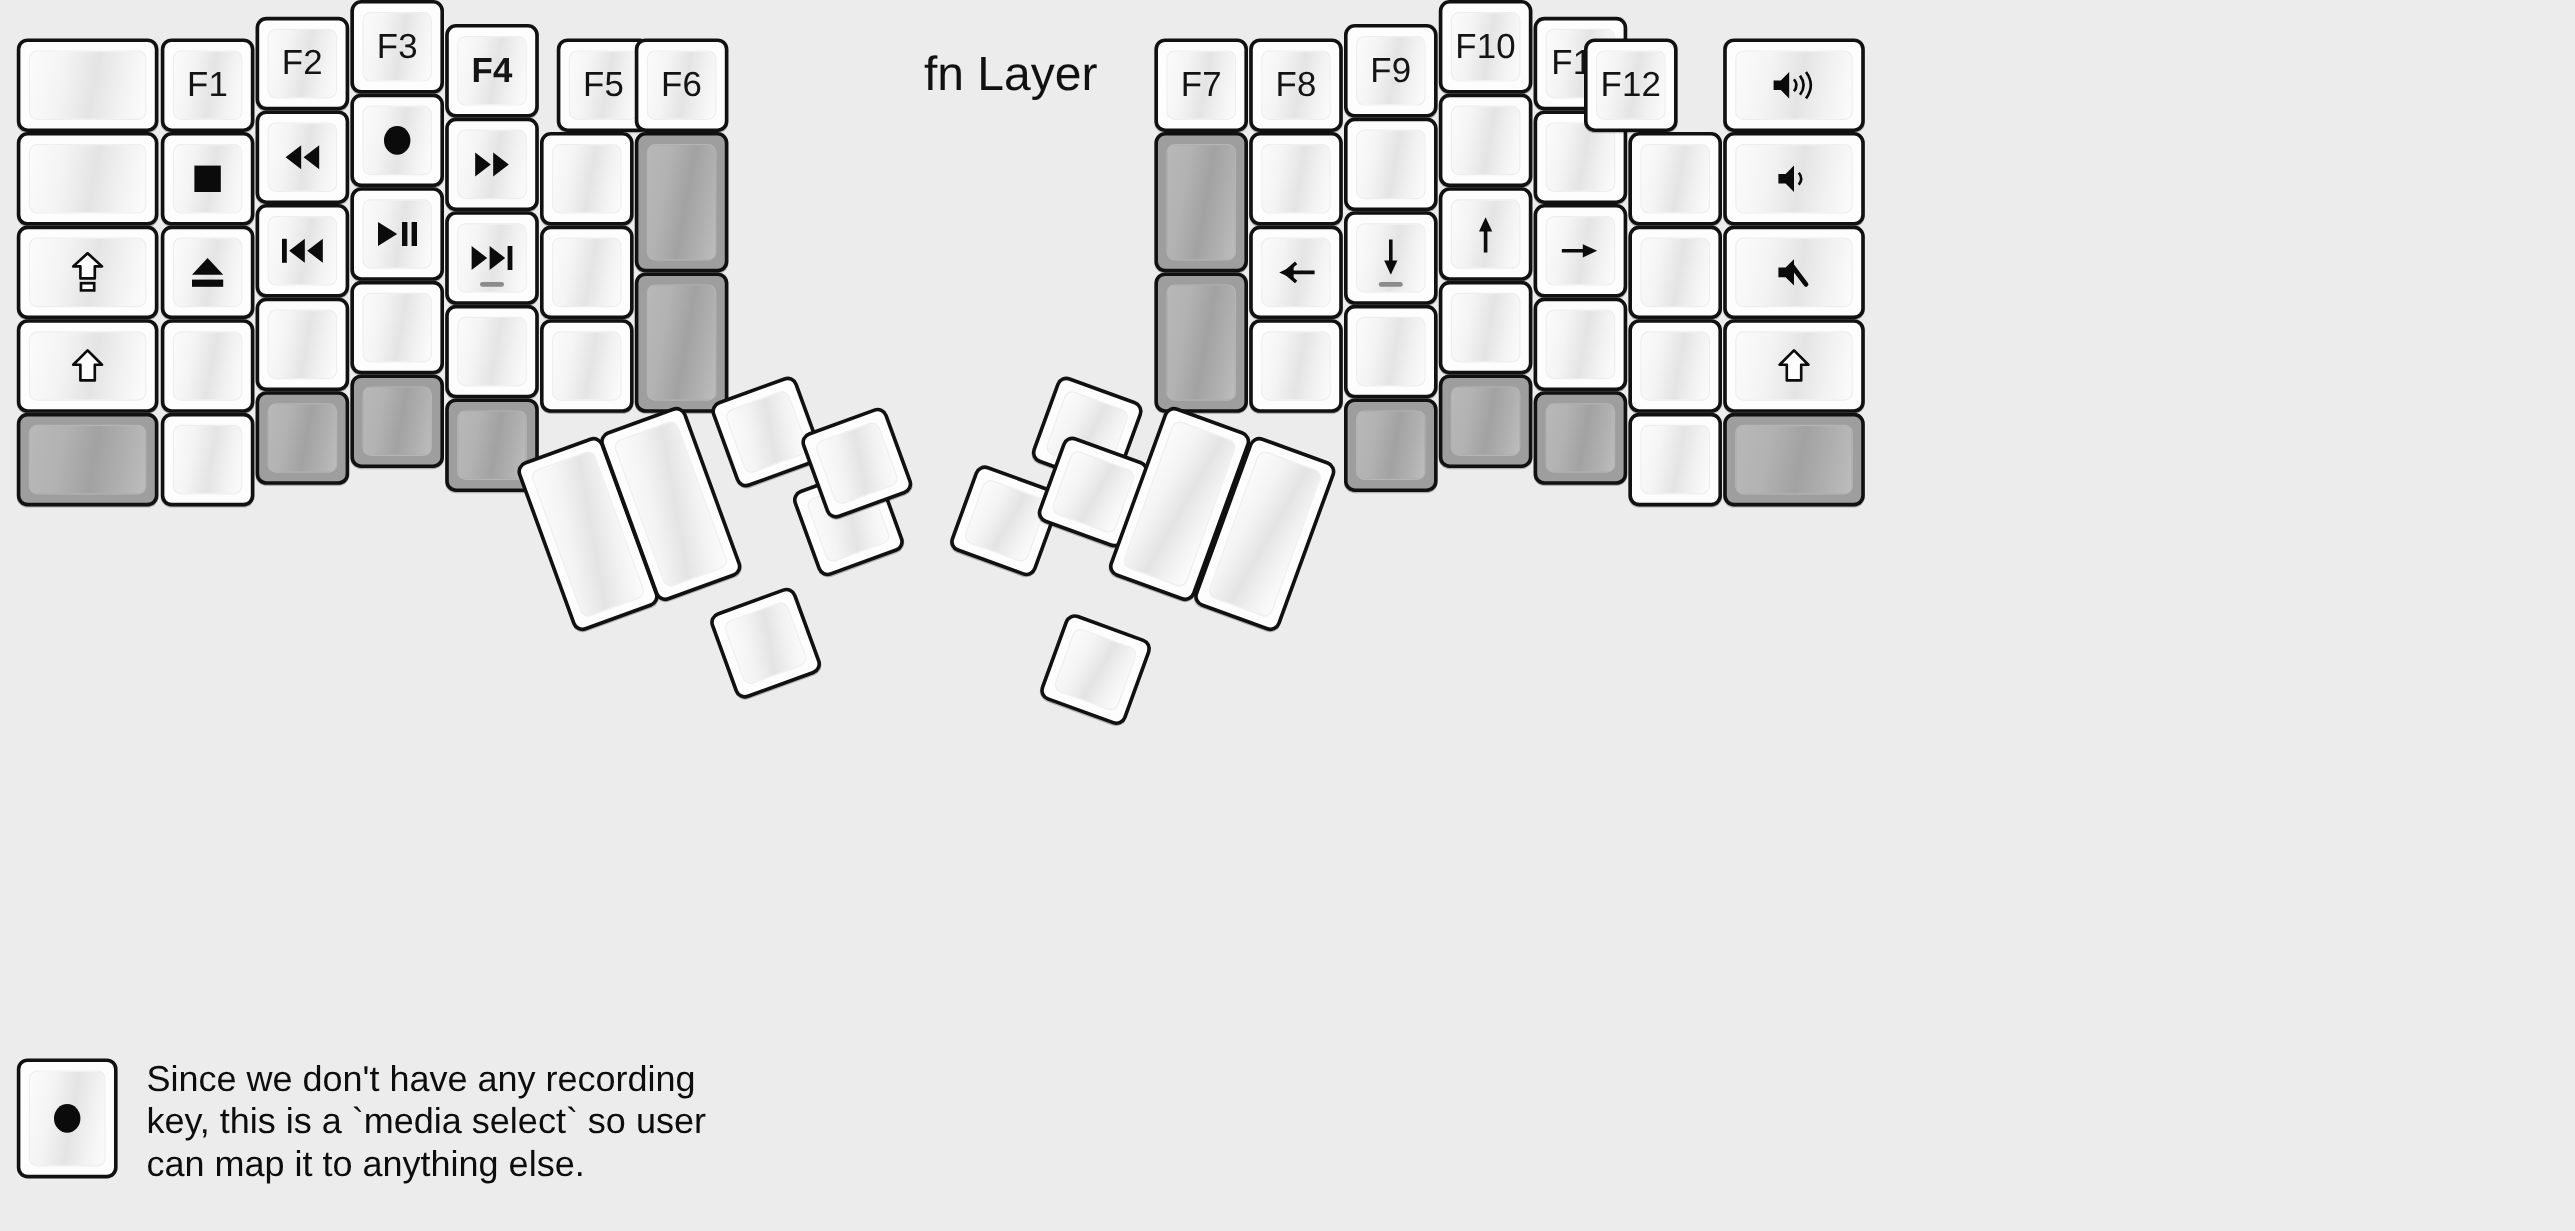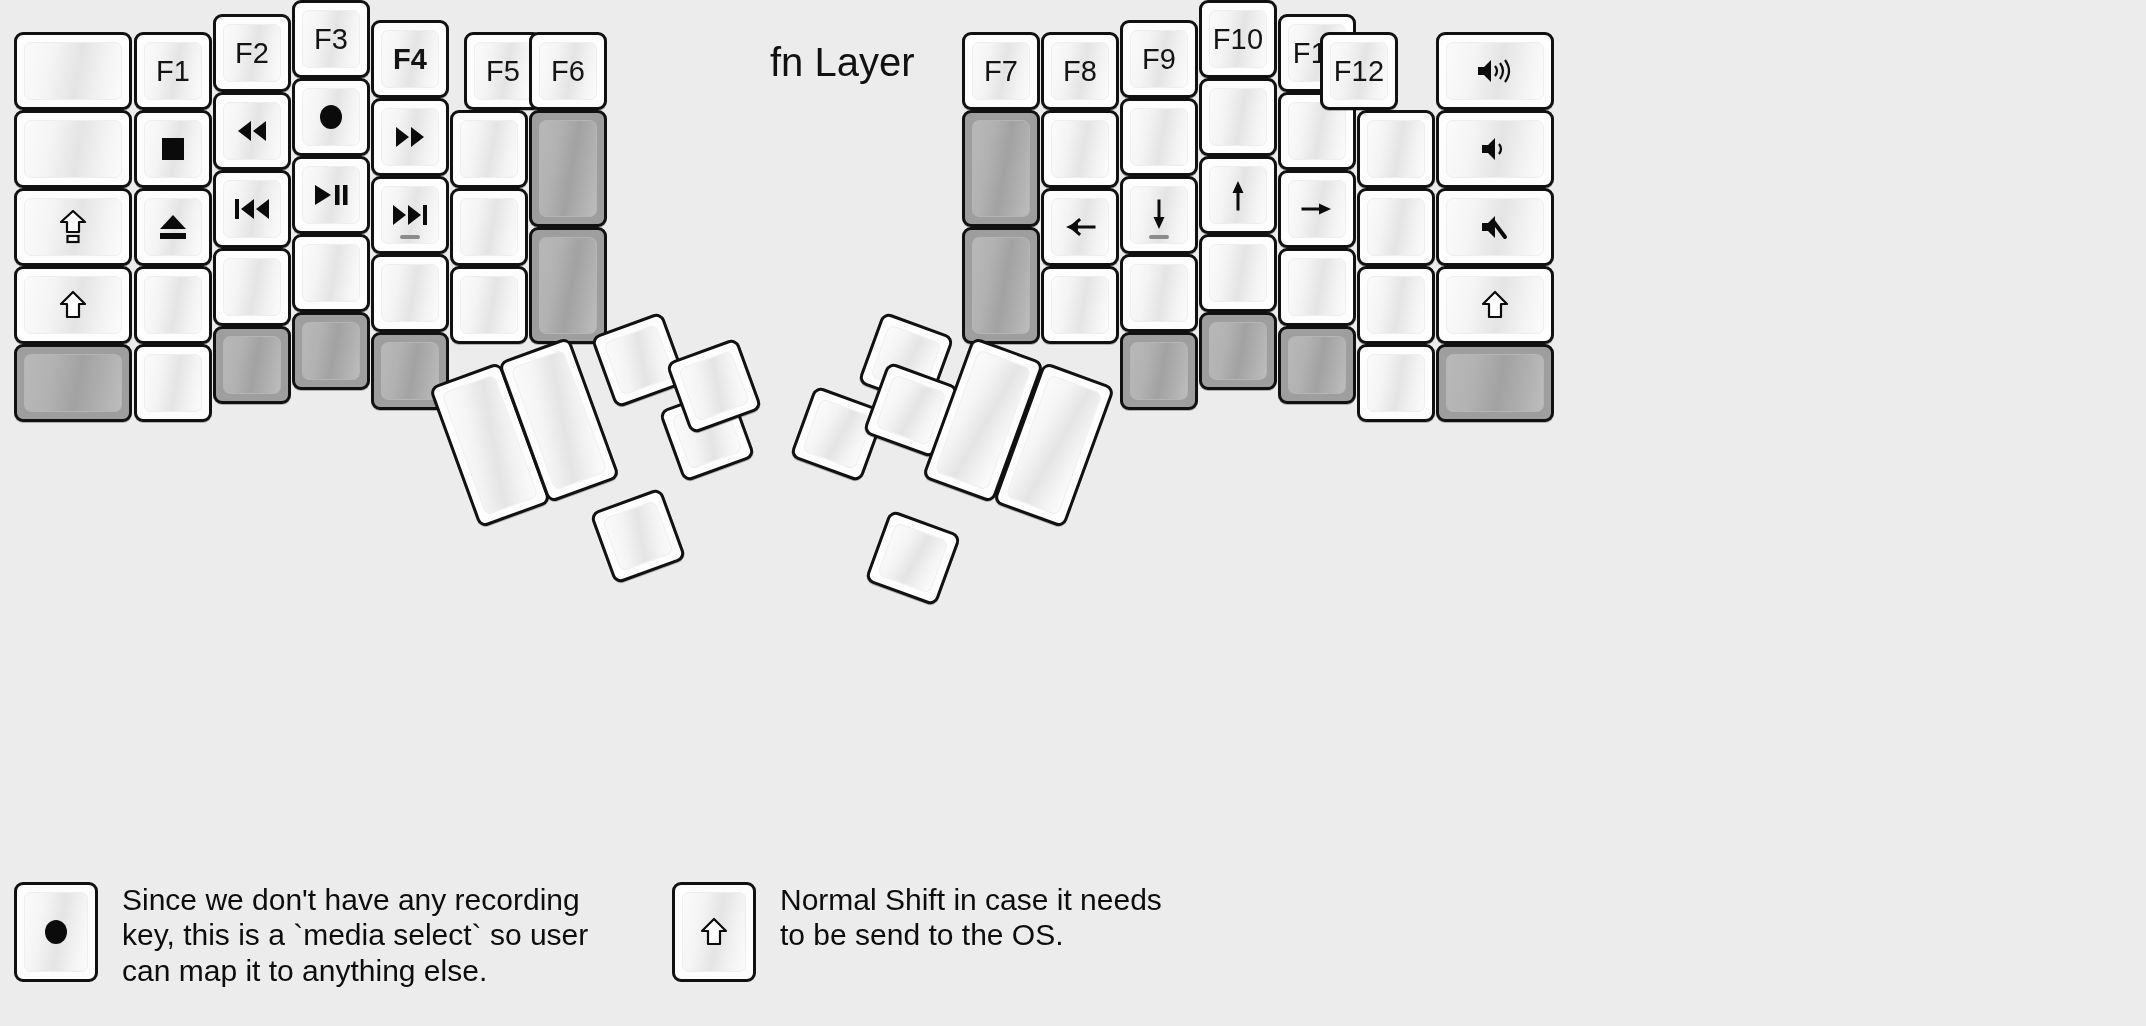--- a/index.html
+++ b/index.html
@@ -522,28 +522,15 @@
               <svg class="ic" xmlns="http://www.w3.org/2000/svg" width="26" height="26" viewBox="0 0 26 26">
                 <ellipse cx="13" cy="13" rx="11" ry="12" fill="#0b0b0b"></ellipse>
               </svg>
             </span>
           </div>
         </div>
         <div class="legend-text">Since we don't have any recording
 key, this is a `media select` so user
 can map it to anything else.</div>
       </div>
-      <div class="legend-item" style="left: 672px; top: 16px;">
-        <div class="legend-key">
-          <div class="cap">
-            <span class="glyph">
-              <svg class="ic" xmlns="http://www.w3.org/2000/svg" width="28" height="30" viewBox="0 0 28 30">
-                <path d="M14 2 L26 14 L20 14 L20 27 L8 27 L8 14 L2 14 Z" fill="#fdfdfd" stroke="#0b0b0b" stroke-width="2.2" stroke-linejoin="round"></path>
-              </svg>
-            </span>
-          </div>
-        </div>
-        <div class="legend-text">Normal Shift in case it needs
-to be send to the OS.</div>
-      </div>
     </div>
 
 </div>
 
 </body></html>

